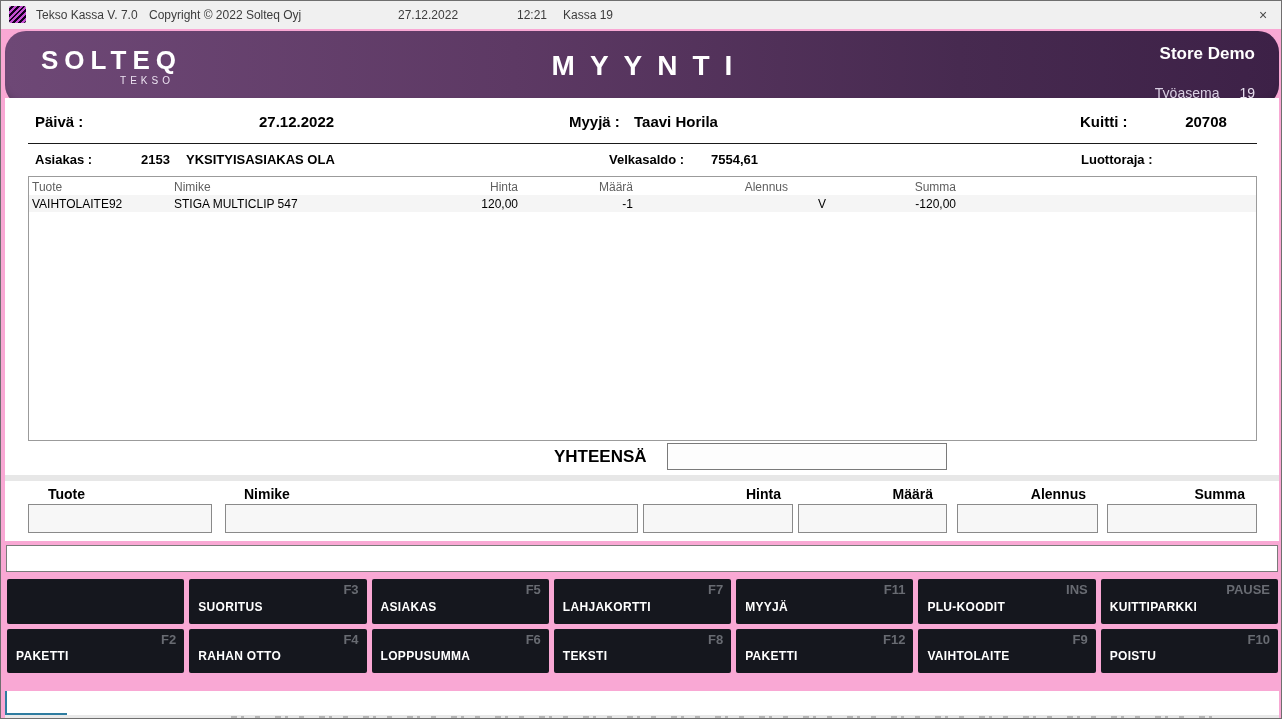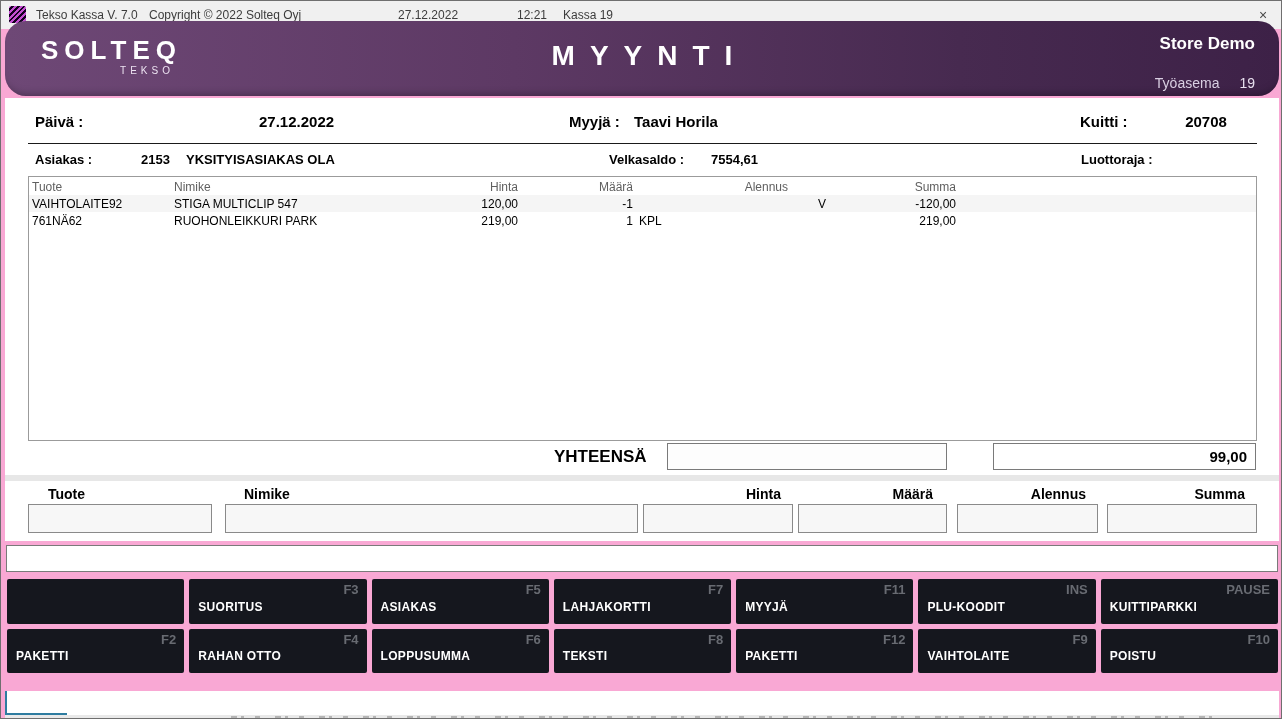--- a/index.html
+++ b/index.html
@@ -15,21 +15,21 @@
               background:repeating-linear-gradient(135deg,#c44fd1 0 2px,#140020 2px 4px); }
   .tb-title     { left:35px; }
   .tb-copyright { left:148px; }
   .tb-date      { left:397px; }
   .tb-time      { left:516px; }
   .tb-register  { left:562px; }
   .tb-close { position:absolute; right:6px; top:4px; width:24px; height:20px; text-align:center;
               line-height:20px; font-size:14px; color:#4a4a4a; cursor:pointer; }
 
   
-  .header { position:absolute; left:4px; top:20px; width:1274px; height:75px;
+  .header { position:absolute; left:4px; top:30px; width:1274px; height:75px;
             background:linear-gradient(to right,#6e4876 0%,#5d3964 40%,#472a50 75%,#3d2147 100%);
             box-shadow:inset 0 -8px 10px -8px rgba(0,0,0,.4);border-radius:21px; }
   .logo { position:absolute; left:36px; top:14px; color:#fff; }
   .logo-main { font-size:26px; font-weight:bold; letter-spacing:6px; }
   .logo-sub  { font-size:10px; letter-spacing:4px; color:#ece2f1; text-align:right; padding-right:8px; margin-top:-1px; }
   .screen-title { position:absolute; left:50%; top:19px; transform:translateX(-50%);
                   color:#fff; font-size:28px; font-weight:bold; letter-spacing:15px; padding-left:15px; white-space:nowrap;text-align:right; }
   .store-block { position:absolute; right:24px; top:13px; text-align:right; }
   .store-name { font-size:17px; font-weight:bold; color:#fff; }
   .workstation { font-size:14px; color:#d9cfe2; margin-top:21px; }
@@ -192,38 +192,26 @@
             <td>VAIHTOLAITE92</td>
             <td>STIGA MULTICLIP 547</td>
             <td class="num">120,00</td>
             <td class="num">-1</td>
             <td></td>
             <td class="num"></td>
             <td class="num">V</td>
             <td class="num">-120,00</td>
             <td></td>
           </tr>
-          <tr>
-            <td>761NÄ62</td>
-            <td>RUOHONLEIKKURI PARK</td>
-            <td class="num">219,00</td>
-            <td class="num">1</td>
-            <td>KPL</td>
-            <td class="num"></td>
-            <td class="num"></td>
-            <td class="num">219,00</td>
-            <td></td>
-          </tr>
         </tbody>
       </table>
     </div>
 
     <div class="total-label">YHTEENSÄ</div>
     <input class="total-entry" value="" style="">
-    <div class="total-amount">99,00</div>
     <div class="total-sep"></div>
 
     <div class="entry-label el-tuote">Tuote</div>
     <div class="entry-label el-nimike">Nimike</div>
     <div class="entry-label el-hinta">Hinta</div>
     <div class="entry-label el-maara">Määrä</div>
     <div class="entry-label el-alennus">Alennus</div>
     <div class="entry-label el-summa">Summa</div>
 
     <input class="entry-field ef-tuote" value="" style="">

